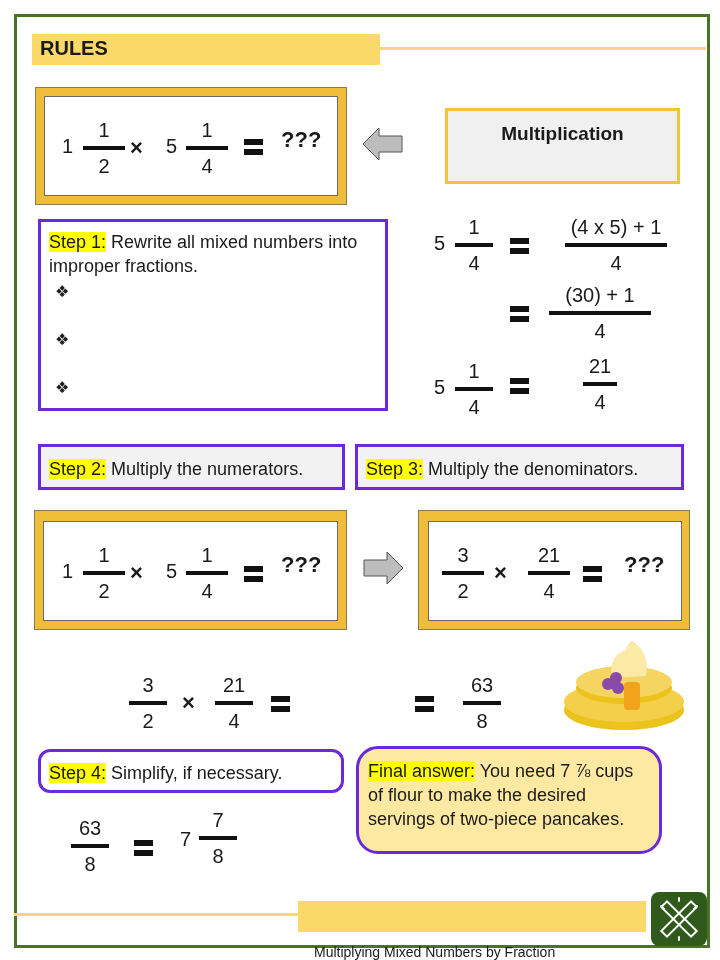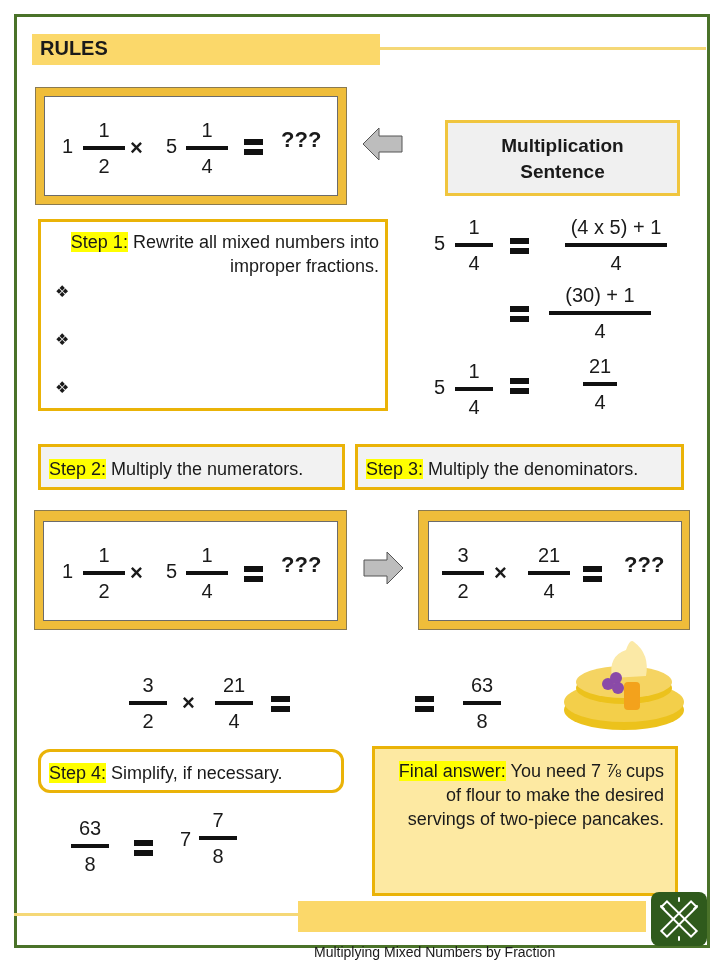--- a/index.html
+++ b/index.html
@@ -13,21 +13,21 @@
   .eqbox-inner { background:#fff; border:1px solid #6b6b6b; box-sizing:border-box; position:absolute; }
   .frac { position:absolute; text-align:center; font-size:20px; }
   .frac .num, .frac .den { display:block; line-height:24px; }
   .frac .bar { display:block; height:4px; background:#111; margin:4px auto; }
   .whole { position:absolute; font-size:20px; }
   .op { position:absolute; font-size:22px; font-weight:bold; }
   .eq { position:absolute; width:19px; height:16px; }
   .eq::before, .eq::after { content:""; position:absolute; left:0; width:19px; height:6px; background:#111; }
   .eq::before { top:0; } .eq::after { bottom:0; }
   .qqq { position:absolute; font-size:22px; font-weight:bold; }
-  .textbox { border:3px solid #eab308; box-sizing:border-box; background:#fff;text-align:right; }
+  .textbox { border:3px solid #6d28d9; box-sizing:border-box; background:#fff; }
   .hl { background:#ffff00; }
   .t18 { font-size:18px; line-height:24px; }
   .bullet { position:absolute; font-size:16px; }
   .footer-line { left:14px; top:913px; width:290px; height:3px; background:#f5d877; }
   .footer-bar { left:298px; top:901px; width:348px; height:31px; background:#fbd86a; }
   .footer-text { left:314px; top:906px; font-size:14px;margin-top:38px; }
   .logo { left:651px; top:892px; width:56px; height:54px; background:#2f5a1c; border-radius:8px; }
 </style>
 </head>
 <body>
@@ -55,23 +55,22 @@
     </div>
     <span class="eq" style="left:199px;top:42px;"></span>
     <span class="qqq" style="left:236px;top:30px;">???</span>
   </div>
 </div>
 
 <svg class="abs" style="left:362px;top:127px;" width="42" height="34">
   <polygon points="1,17 17,1 17,9 40,9 40,25 17,25 17,33" fill="#bdbdbd" stroke="#555" stroke-width="1"></polygon>
 </svg>
 
-<div class="abs" style="left:445px;top:108px;width:235px;height:76px;background:#f0f0f0;border:3px solid #f0c53e;box-sizing:border-box;text-align:center;font-weight:bold;font-size:19px;line-height:26px;padding-top:10px;margin-top:12px;">
+<div class="abs" style="left:445px;top:108px;width:235px;height:76px;background:#f0f0f0;border:3px solid #f0c53e;box-sizing:border-box;text-align:center;font-weight:bold;font-size:19px;line-height:26px;padding-top:10px;">
   <div>Multiplication</div>
-    <div>Sentence</div>
 </div>
 
 <div class="abs textbox" style="left:38px;top:219px;width:350px;height:192px;">
   <div class="abs t18" style="left:8px;top:8px;width:330px;"><span class="hl">Step 1:</span> <span>Rewrite all mixed numbers into improper fractions.</span></div>
   <span class="bullet" style="left:14px;top:60px;">❖</span>
   <span class="bullet" style="left:14px;top:108px;">❖</span>
   <span class="bullet" style="left:14px;top:156px;">❖</span>
 </div>
 
 <div class="abs" style="left:420px;top:210px;width:280px;height:220px;">
@@ -201,21 +200,21 @@
     </div>
   <span class="eq" style="left:74px;top:32px;"></span>
   <span class="whole" style="left:120px;top:20px;">7</span>
   <div class="frac" style="left:138px;top:0px;width:40px;">
       <span class="num">7</span>
       <span class="bar" style="width:38px;"></span>
       <span class="den">8</span>
     </div>
 </div>
 
-<div class="abs textbox" style="left:372px;top:746px;width:306px;height:150px;background:#fde9a2;">
+<div class="abs textbox" style="left:356px;top:746px;width:306px;height:108px;background:#fde9a2;border-radius:22px;">
   <div class="abs t18" style="left:9px;top:10px;width:280px;"><span class="hl">Final answer:</span> <span>You need 7 ⅞ cups of flour to make the desired servings of two-piece pancakes.</span></div>
 </div>
 
 <div class="abs footer-line"></div>
 <div class="abs footer-bar"></div>
 <div class="abs footer-text">Multiplying Mixed Numbers by Fraction</div>
 <div class="abs logo">
   <svg width="56" height="54" viewBox="0 0 56 54">
     <g stroke="#fff" stroke-width="2" fill="none" stroke-linecap="round">
       <rect x="24" y="6" width="8" height="42" transform="rotate(45 28 27)"></rect>

